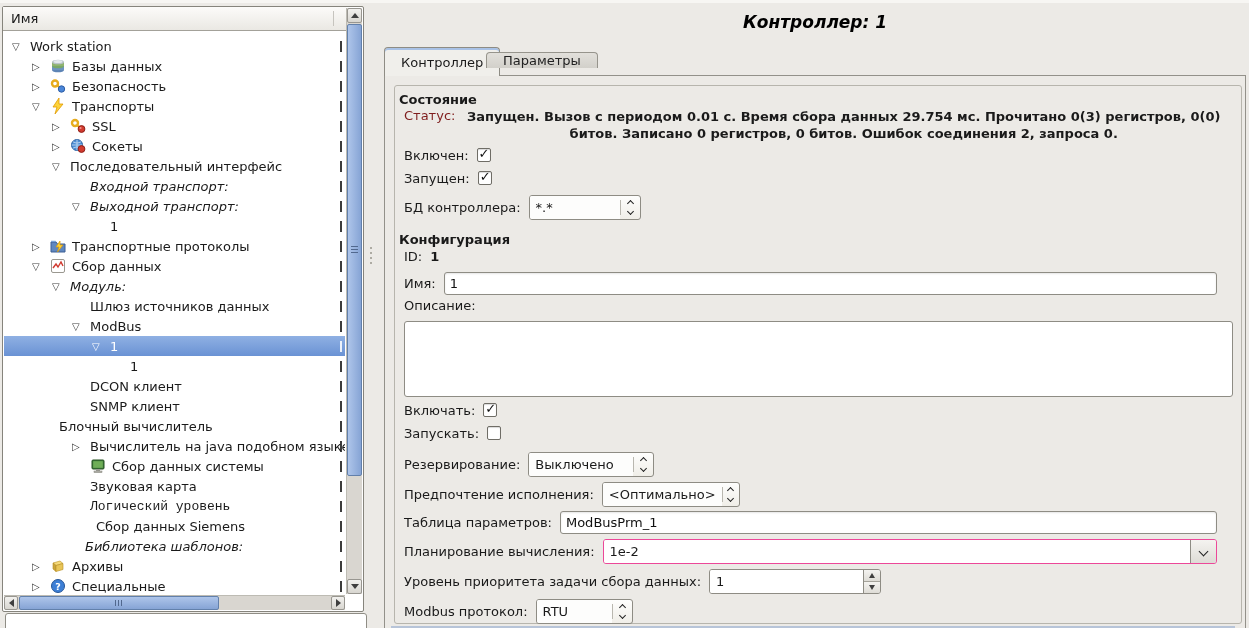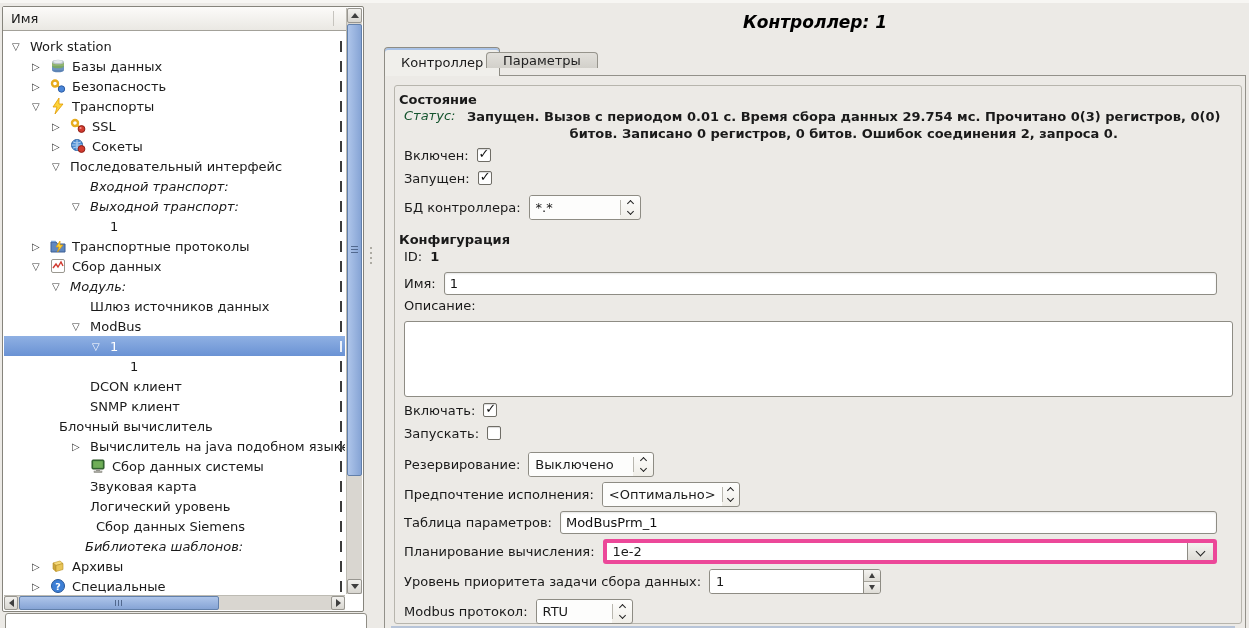--- a/index.html
+++ b/index.html
@@ -76,21 +76,21 @@
     background:#eceae6; border:1px solid #93918a; z-index:2; }
   .groupbox { position:absolute; left:9px; top:9px; width:848px; height:539px;
     border:1px solid #b7b5ad; border-radius:3px; }
   .bottom-sliver { position:absolute; left:6px; right:10px; top:550px; height:3px; background:#b7c4d8; }
 
   .sect-title { position:absolute; left:4px; font-weight:bold; }
   .frow { position:absolute; left:9px; display:flex; align-items:center; height:25px; }
   .frow .lbl { margin-right:8px; white-space:nowrap; }
   .frow-full { right:24px; }
   .status-row { position:absolute; left:9px; right:9px; top:22px; display:flex; align-items:flex-start; }
-  .status-lbl { color:#14532d; white-space:nowrap;font-style:italic; }
+  .status-lbl { color:#7f1d1d; white-space:nowrap; }
   .status-val { flex:1; font-weight:bold; text-align:center; line-height:17px; }
 
   .checkbox { width:14px; height:14px; background:#fff; border:1px solid #6f6d66; border-radius:2px;
     position:relative; box-shadow:inset 0 1px 1px rgba(0,0,0,.15); }
   .checkbox.on::after { content:"✓"; position:absolute; left:1px; top:-3px;
     font-size:13px; font-weight:bold; color:#111; }
 
   .text-input { height:23px; background:#fff; border:1px solid #8e8c84; border-radius:3px;
     padding:0 5px; font-family:inherit; font-size:13px; color:#111;
     box-shadow:inset 0 1px 2px rgba(0,0,0,.10); outline:none; }
@@ -102,21 +102,21 @@
   .combo { display:flex; align-items:stretch; height:25px; background:linear-gradient(#fefefd,#f0eee8);
     border:1px solid #8e8c84; border-radius:3px; overflow:hidden; }
   .combo .cval { flex:1; display:flex; align-items:center; padding:0 6px; background:#fdfdfc; white-space:nowrap; }
   .combo .cdiv { width:1px; background:#b9b7af; margin:4px 0; }
   .combo .carr { width:19px; display:flex; flex-direction:column; align-items:center; justify-content:center; gap:3px; }
   .chev { width:5px; height:5px; border-left:1.6px solid #222; border-top:1.6px solid #222; }
   .chev.up { transform:rotate(45deg); }
   .chev.dn { transform:rotate(225deg); }
   .chev.big { width:7px; height:7px; }
 
-  .dropdown { display:flex; align-items:stretch; height:25px; border:4px solid #ec4899;
+  .dropdown { display:flex; align-items:stretch; height:25px; border:1px solid #ec4899;
     border-radius:3px; overflow:hidden; }
   .dropdown .dval { flex:1; background:#fff; display:flex; align-items:center; padding:0 6px; }
   .dropdown .dbtn { width:26px; background:linear-gradient(#f4f3f0,#dedcd6);
     border-left:1px solid #8e8c84; display:flex; align-items:center; justify-content:center; }
 
   .spin { display:flex; align-items:stretch; width:172px; height:25px;
     border:1px solid #8e8c84; border-radius:3px; overflow:hidden; }
   .spin .sval { flex:1; background:#fff; display:flex; align-items:center; padding:0 6px; }
   .spin .sbtns { width:17px; border-left:1px solid #8e8c84; display:flex; flex-direction:column; }
   .spin .sb { flex:1; display:flex; align-items:center; justify-content:center;
@@ -302,21 +302,21 @@
           </svg>
         </span>
         <span class="tlabel">Сбор данных системы</span>
         <span class="colmark"></span>
       </div>
       <div class="trow" style="padding-left: 68px;">
         <span class="exp"></span>
         <span class="tlabel">Звуковая карта</span>
         <span class="colmark"></span>
       </div>
-      <div class="trow" style="padding-left: 68px;">
+      <div class="trow" style="padding-left: 68px; font-family: Liberation Mono, monospace;">
         <span class="exp"></span>
         <span class="tlabel">Логический уровень</span>
         <span class="colmark"></span>
       </div>
       <div class="trow" style="padding-left: 68px; margin-left: 6px;">
         <span class="exp"></span>
         <span class="tlabel">Сбор данных Siemens</span>
         <span class="colmark"></span>
       </div>
       <div class="trow ital" style="padding-left: 48px; margin-left: 15px;">

